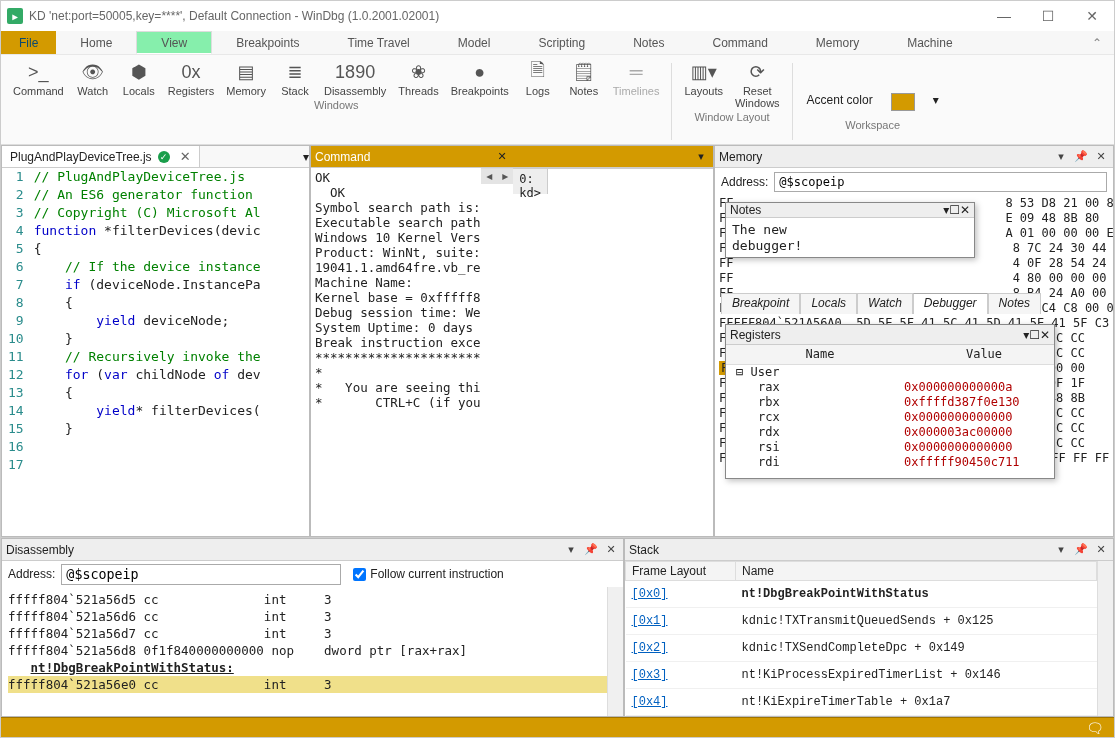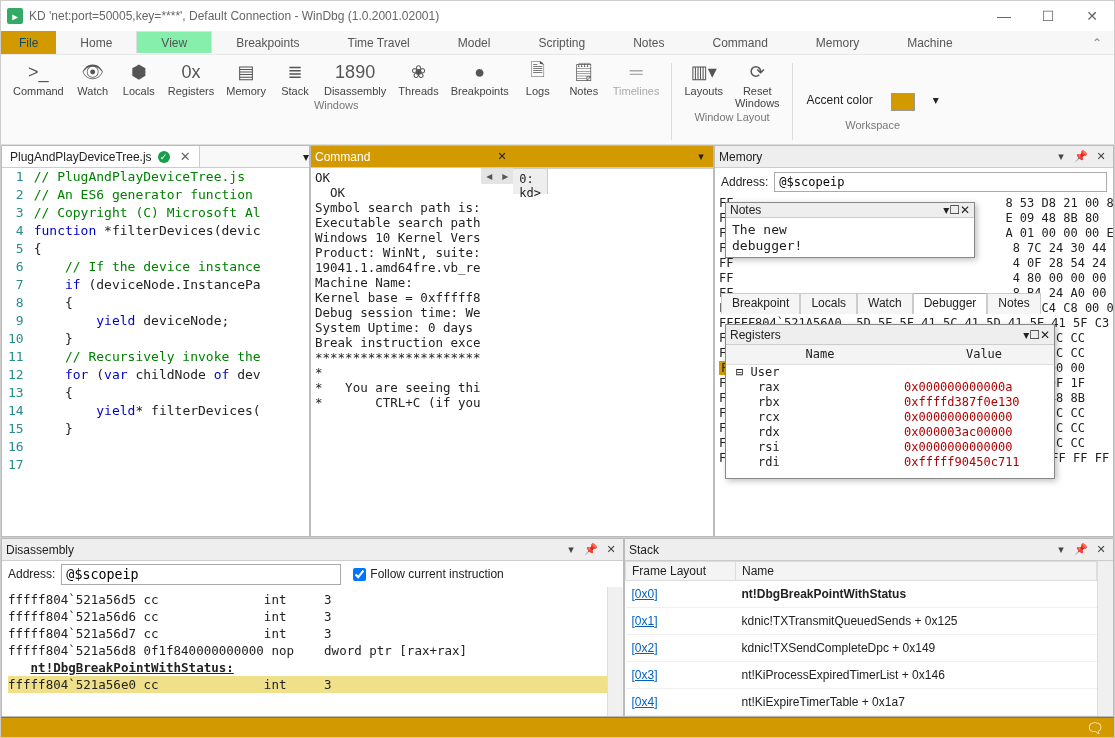--- a/index.html
+++ b/index.html
@@ -74,21 +74,21 @@
 .reg .rw .n { flex:1; padding-left:32px;}
 .reg .rw .v { width:150px; color:#b00000;}
 .reg .grp { padding-left:10px;}
 
 .bottom { height:180px; display:flex; border-top:1px solid #ccc;}
 .disasm-body { font-family:Consolas,monospace; font-size:12.5px; line-height:17px; padding:4px 0 0 6px; white-space:pre;}
 .disasm-body .hlrow { background:#f0e08a;}
 .disasm-body .sym { text-decoration:underline; font-weight:bold;}
 .stack-body table { width:100%; border-collapse:collapse;}
 .stack-body th { background:#f4f4f4; border:1px solid #ddd; padding:2px 6px; font-weight:normal; text-align:left; }
-.stack-body td { padding:2px 6px; border-bottom:1px solid #f0f0f0;}
+.stack-body td { padding:2px 6px; border-bottom:1px solid #f0f0f0;font-family:Liberation Mono, monospace;}
 .stack-body td.idx a { color:#0060c0; text-decoration:underline;}
 .stack-body tr.bold td.name { font-weight:bold;}
 .statusbar { height:20px; background:#d39a00; border-top:1px solid #a07400; display:flex; align-items:center; justify-content:flex-end; padding:0 10px; color:#fff;}
 .chk { display:flex; align-items:center; gap:4px; padding:4px 6px;}
 .chk input { width:13px; height:13px;}
 .scrollbar-v { width:16px; background:#f0f0f0; border-left:1px solid #ddd;}
 .tab-doc { height:22px; display:flex; align-items:center; background:#f8f8f8; border-bottom:1px solid #ccc;}
 .tab-doc .docname { padding:0 8px; border-right:1px solid #ccc; display:flex; align-items:center; gap:6px; background:#fff; height:100%;}
 .tab-doc .docname .dot { width:12px;height:12px;border-radius:50%;background:#1a9e4b;display:inline-flex;align-items:center;justify-content:center;color:#fff;font-size:9px;}
 .tab-doc .xx { color:#666; font-size:13px; padding-left:4px;}
@@ -300,21 +300,21 @@
             <span>Notes</span>
             <span style="flex:1"></span>
             <span class="ctl">▾</span>
             <span class="ctl">☐</span>
             <span class="ctl">✕</span>
           </div>
           <div class="fbody" style="white-space:pre;">The new
 debugger!</div>
         </div>
 
-        <div class="tabs" style="position:absolute; left:6px; top:96px; right:70px; background:transparent; border:none;" id="memtabs">
+        <div class="tabs" style="position:absolute; left:6px; top:96px; right:70px; background:transparent; border:none;font-style:italic;" id="memtabs">
             <div class="tab">Breakpoint</div>
             <div class="tab">Locals</div>
             <div class="tab">Watch</div>
             <div class="tab active">Debugger</div>
             <div class="tab">Notes</div>
           </div>
 
         <div class="floater" style="left:10px; top:128px; width:330px; height:155px;">
           <div class="fhead">
             <span>Registers</span>

